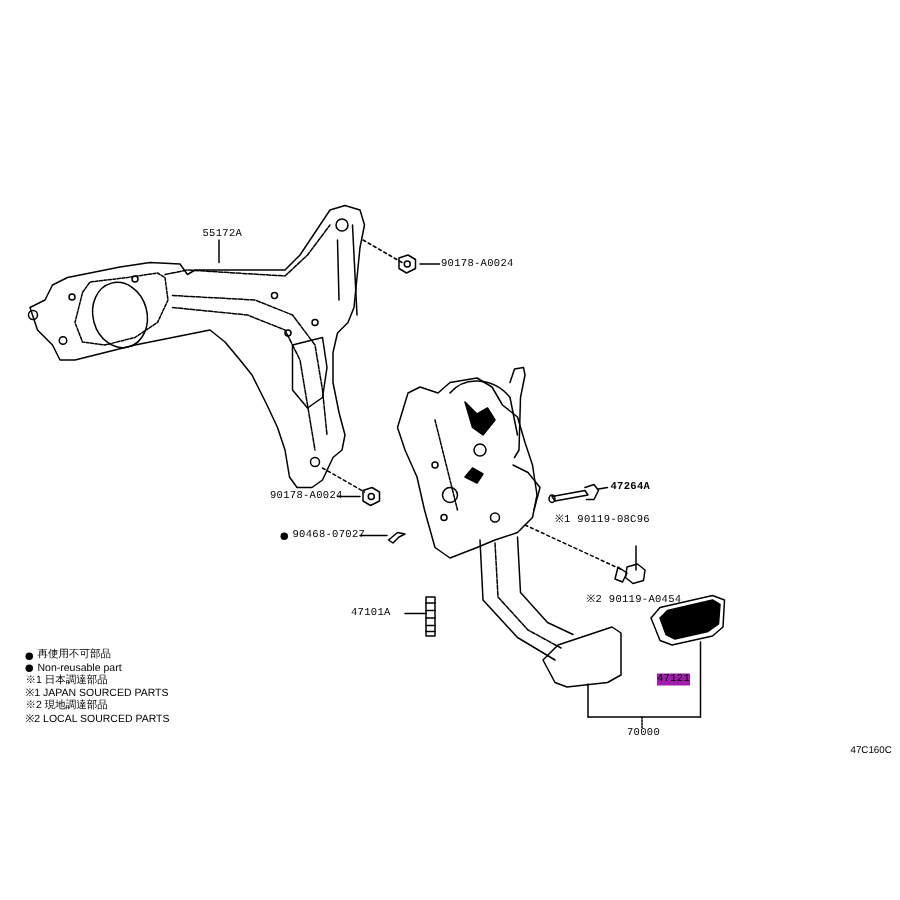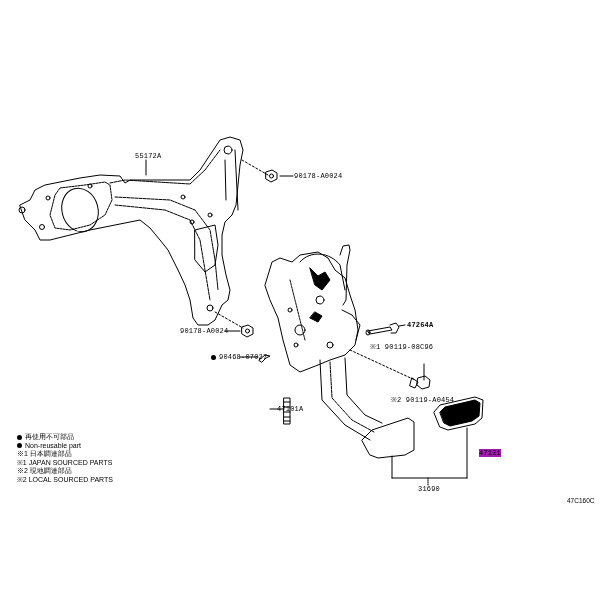--- a/index.html
+++ b/index.html
@@ -116,30 +116,30 @@
     <line x1="284" y1="412" x2="290" y2="412"></line>
     <line x1="284" y1="417" x2="290" y2="417"></line>
     <line x1="284" y1="421" x2="290" y2="421"></line>
   </g>
   <line x1="270" y1="409" x2="284" y2="409"></line>
 </svg>
 
 <div class="lbl" style="left:135px;top:152px;">55172A</div>
 <div class="lbl" style="left:294px;top:172px;">90178-A0024</div>
 <div class="lbl" style="left:180px;top:327px;">90178-A0024</div>
-<div class="lbl" style="left:187px;top:353px;display:flex;align-items:center;margin-left:24px;">
+<div class="lbl" style="left:187px;top:353px;display:flex;align-items:center;">
   <span class="dot"></span>
   <span>90468-07027</span>
 </div>
 <div class="lbl" style="left:407px;top:321px;font-weight:bold;">47264A</div>
 <div class="lbl" style="left:370px;top:343px;">※1 90119-08C96</div>
 <div class="lbl" style="left:391px;top:351px;margin-top:45px;">※2 90119-A0454</div>
-<div class="lbl" style="left:234px;top:405px;margin-left:43px;">47101A</div>
-<div class="lbl" style="left:479px;top:449px;background:#a21caf;">47121</div>
-<div class="lbl" style="left:418px;top:485px;">31690</div>
+<div class="lbl" style="left:234px;top:405px;">47101A</div>
+<div class="lbl" style="left:438px;top:449px;background:#a21caf;">47121</div>
+<div class="lbl" style="left:418px;top:485px;">70000</div>
 
 <div class="legend">
   <div>
     <span class="dot"></span>
     <span>再使用不可部品</span>
   </div>
   <div>
     <span class="dot"></span>
     <span>Non-reusable part</span>
   </div>

